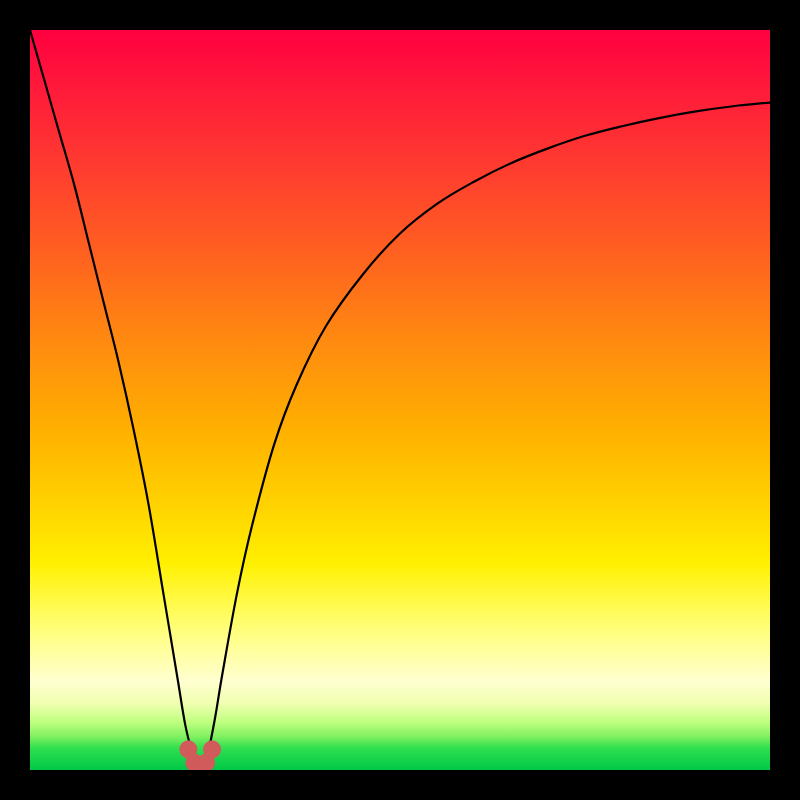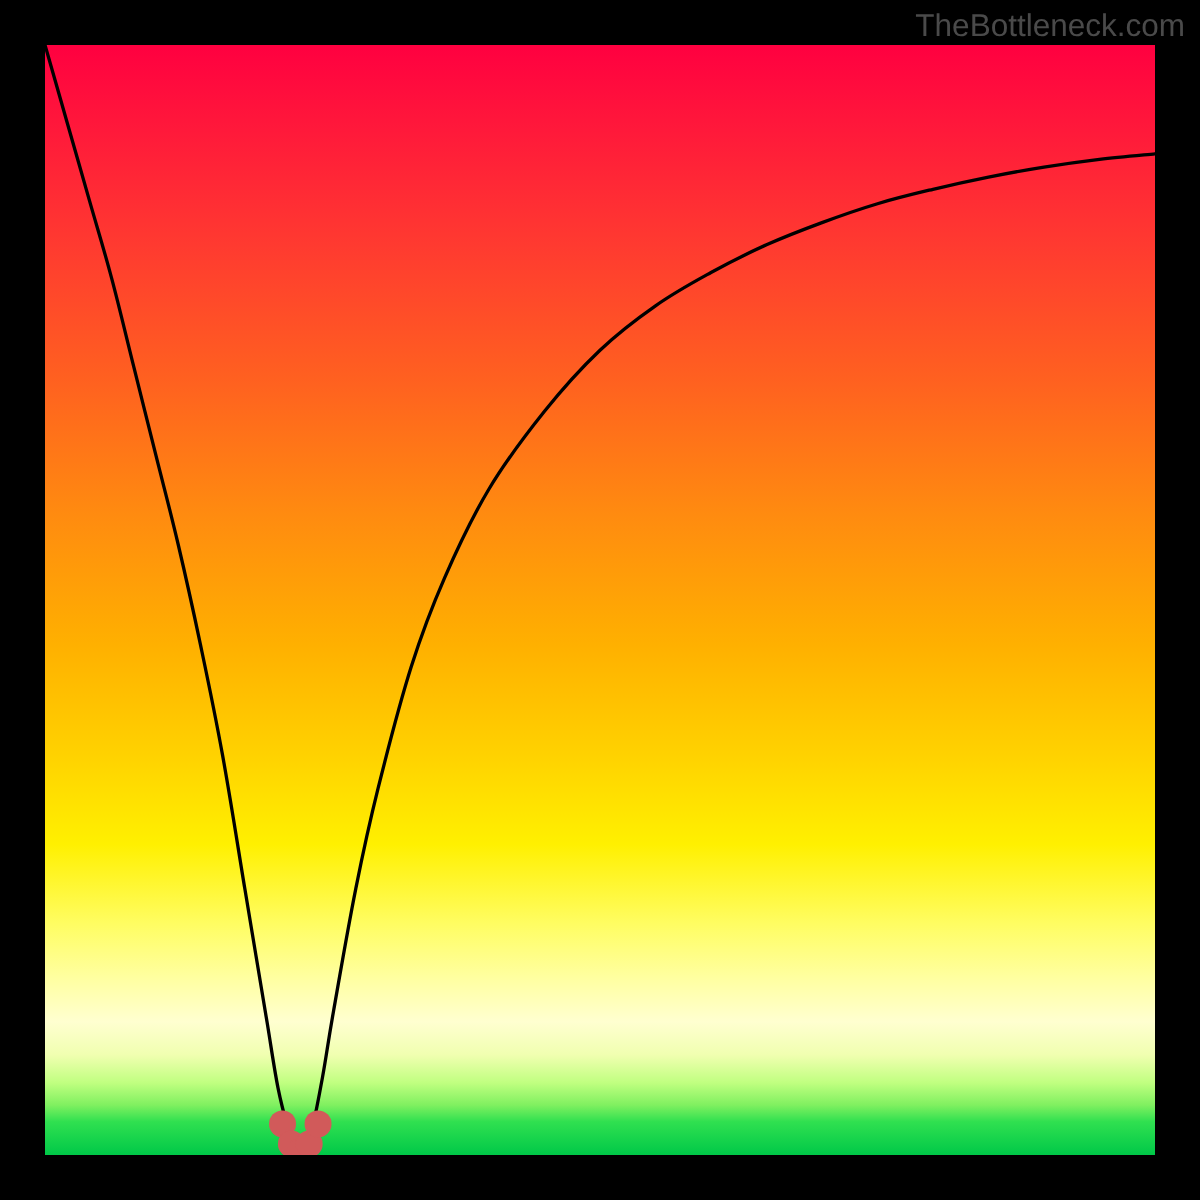--- a/index.html
+++ b/index.html
@@ -63,21 +63,20 @@
     font-size: 21px;
     letter-spacing: 0px;
     user-select: none;
   }
 </style>
 </head>
 <body>
 
 <div class="stage">
 
-  <div class="watermark">TheBottleneck.com</div>
 
   <div class="plot-area">
     <div class="gradient-bg"></div>
 
     <svg class="curve" viewBox="0 0 740 740" preserveAspectRatio="none">
       <path id="curve-path" fill="none" stroke="#000000" stroke-width="2.2" stroke-linejoin="round" stroke-linecap="round" d="M 0,0 C 2.664,9.323999999999991 9.472000000000001,33.15199999999995 14.8,51.799999999999955 C 20.128,70.44799999999995 24.272000000000002,84.95200000000003 29.6,103.60000000000002 C 34.928,122.24800000000002 39.071999999999996,135.42 44.4,155.39999999999998 C 49.728,175.37999999999997 53.872,193.288 59.2,214.60000000000002 C 64.528,235.91200000000003 68.672,252.48800000000003 74,273.8 C 79.328,295.11199999999997 83.472,310.35599999999994 88.8,332.99999999999994 C 94.128,355.64399999999995 98.272,374.292 103.60000000000001,399.59999999999997 C 108.92800000000001,424.90799999999996 113.072,444.29600000000005 118.4,473.6 C 123.72800000000001,502.904 129.20399999999998,538.424 133.2,562.4 C 137.196,586.376 137.93599999999998,590.8159999999999 140.6,606.8 C 143.264,622.784 145.33599999999998,635.216 148,651.2 C 150.66400000000002,667.1840000000001 152.736,682.28 155.4,695.6 C 158.06400000000002,708.9200000000001 160.80200000000002,717.874 162.8,725.2 C 164.798,732.5260000000001 165.168,733.636 166.5,736.3 C 167.832,738.9639999999999 168.86800000000002,740 170.20000000000002,740 C 171.532,740 172.56799999999998,738.9639999999999 173.89999999999998,736.3 C 175.23199999999997,733.636 175.602,733.8580000000001 177.6,725.2 C 179.59799999999998,716.542 182.33599999999998,702.8520000000001 185,688.2 C 187.66400000000002,673.548 188.404,666.444 192.4,643.8 C 196.39600000000002,621.156 201.872,589.04 207.20000000000002,562.4 C 212.52800000000002,535.76 215.34,522.4399999999999 222,495.79999999999995 C 228.66,469.15999999999997 236.20800000000003,439.70799999999997 244.20000000000002,414.4 C 252.192,389.092 257.07599999999996,376.512 266.4,355.2 C 275.724,333.888 284.012,315.98 296,296 C 307.988,276.02 319.68,260.84999999999997 333,244.2 C 346.32,227.54999999999998 356.68,216.154 370,203.5 C 383.32,190.846 393.68000000000006,183.224 407.00000000000006,173.89999999999998 C 420.32000000000005,164.57599999999996 430.68,159.02599999999993 444,151.69999999999993 C 457.32,144.37399999999994 467.68,139.19400000000005 481,133.20000000000005 C 494.32,127.20600000000006 504.68,123.32839999999997 518,118.39999999999998 C 531.32,113.47159999999998 541.68,109.81600000000003 555,105.82000000000005 C 568.32,101.82400000000007 578.68,99.39680000000004 592,96.20000000000005 C 605.32,93.00320000000005 615.68,90.72400000000007 629,88.06000000000006 C 642.32,85.39600000000004 652.68,83.53119999999998 666,81.39999999999998 C 679.32,79.26879999999997 689.68,77.81840000000003 703,76.22000000000003 C 716.32,74.62160000000003 733.34,73.18599999999999 740,72.51999999999998"></path>
       <g id="marker-layer">
           <circle cx="158.35999999999999" cy="719.28" r="9" fill="#d15a5a" stroke="#b84545" stroke-width="0"></circle>
           <circle cx="164.28" cy="732.6" r="9" fill="#d15a5a" stroke="#b84545" stroke-width="0"></circle>
           <circle cx="170.20000000000002" cy="737.78" r="9" fill="#d15a5a" stroke="#b84545" stroke-width="0"></circle>

